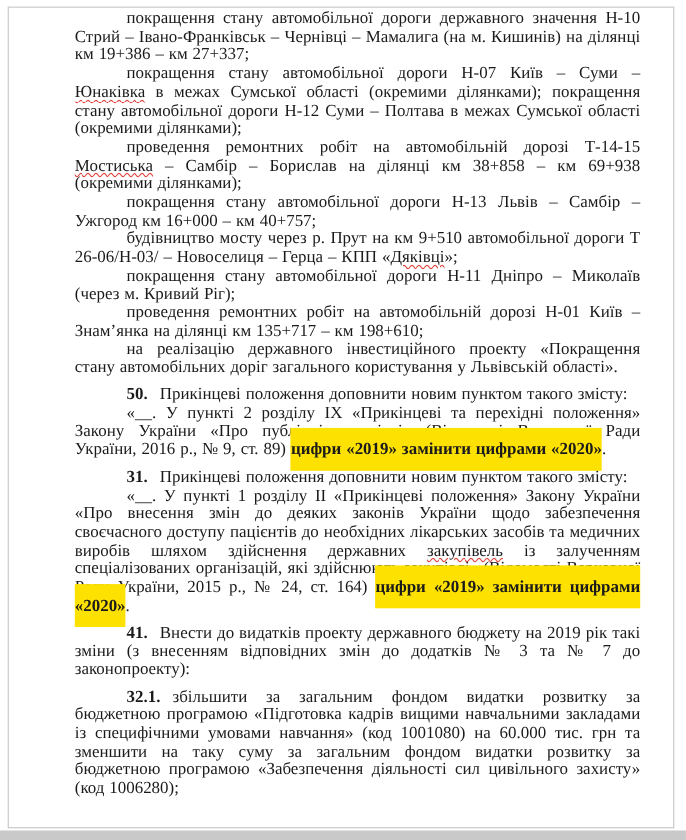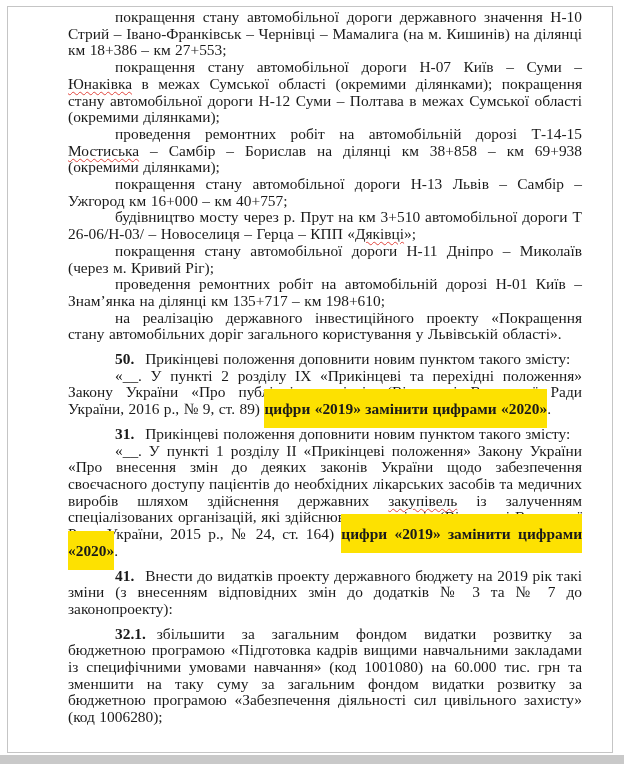--- a/index.html
+++ b/index.html
@@ -68,25 +68,25 @@
     text-underline-offset: 2px;
     margin-top: 13px;
   }
 </style>
 </head>
 <body>
 
 <div id="viewport">
   <div id="page-frame"></div>
   <div id="doc-content">
-      <p><span>покращення стану автомобільної дороги державного значення Н-10 Стрий – Івано-Франківськ – Чернівці – Мамалига (на м. Кишинів) на ділянці км 18+386 – км 27+553;</span></p>
+      <p><span>покращення стану автомобільної дороги державного значення Н-10 Стрий – Івано-Франківськ – Чернівці – Мамалига (на м. Кишинів) на ділянці км 19+386 – км 27+337;</span></p>
       <p><span>покращення стану автомобільної дороги Н-07 Київ – Суми – </span><span class="sp">Юнаківка</span><span> в межах Сумської області (окремими ділянками); покращення стану автомобільної дороги Н-12 Суми – Полтава в межах Сумської області (окремими ділянками);</span></p>
       <p><span>проведення ремонтних робіт на автомобільній дорозі Т-14-15 </span><span class="sp">Мостиська</span><span> – Самбір – Борислав на ділянці км 38+858 – км 69+938 (окремими ділянками);</span></p>
       <p><span>покращення стану автомобільної дороги Н-13 Львів – Самбір – Ужгород км 16+000 – км 40+757;</span></p>
-      <p><span>будівництво мосту через р. Прут на км 3+510 автомобільної дороги Т 26-06/Н-03/ – Новоселиця – Герца – КПП «</span><span class="sp">Дяківці</span><span>»;</span></p>
+      <p><span>будівництво мосту через р. Прут на км 9+510 автомобільної дороги Т 26-06/Н-03/ – Новоселиця – Герца – КПП «</span><span class="sp">Дяківці</span><span>»;</span></p>
       <p><span>покращення стану автомобільної дороги Н-11 Дніпро – Миколаїв (через м. Кривий Ріг);</span></p>
       <p><span>проведення ремонтних робіт на автомобільній дорозі Н-01 Київ – Знам’янка на ділянці км 135+717 – км 198+610;</span></p>
       <p><span>на реалізацію державного інвестиційного проекту «Покращення стану автомобільних доріг загального користування у Львівській області».</span></p>
       <p class="spaced"><span class="num">50.</span><span>Прикінцеві положення доповнити новим пунктом такого змісту:</span></p>
       <p><span>«__. У пункті 2 розділу IX «Прикінцеві та перехідні положення» Закону України «Про публічні закупівлі» (Відомості Верховної Ради України, 2016 р., № 9, ст. 89) </span><span class="hl">цифри «2019» замінити цифрами «2020»</span><span>.</span></p>
       <p class="spaced"><span class="num">31.</span><span>Прикінцеві положення доповнити новим пунктом такого змісту:</span></p>
       <p><span>«__. У пункті 1 розділу II «Прикінцеві положення» Закону України «Про внесення змін до деяких законів України щодо забезпечення своєчасного доступу пацієнтів до необхідних лікарських засобів та медичних виробів шляхом здійснення державних </span><span class="sp">закупівель</span><span> із залученням спеціалізованих організацій, які здійснюють закупівлі» (Відомості Верховної Ради України, 2015 р., № 24, ст. 164) </span><span class="hl">цифри «2019» замінити цифрами «2020»</span><span>.</span></p>
       <p class="spaced"><span class="num">41.</span><span>Внести до видатків проекту державного бюджету на 2019 рік такі зміни (з внесенням відповідних змін до додатків № 3 та № 7 до законопроекту):</span></p>
       <p class="spaced"><span class="num">32.1.</span><span>збільшити за загальним фондом видатки розвитку за бюджетною програмою «Підготовка кадрів вищими навчальними закладами із специфічними умовами навчання» (код 1001080) на 60.000 тис. грн та зменшити на таку суму за загальним фондом видатки розвитку за бюджетною програмою «Забезпечення діяльності сил цивільного захисту» (код 1006280);</span></p>
     </div>

